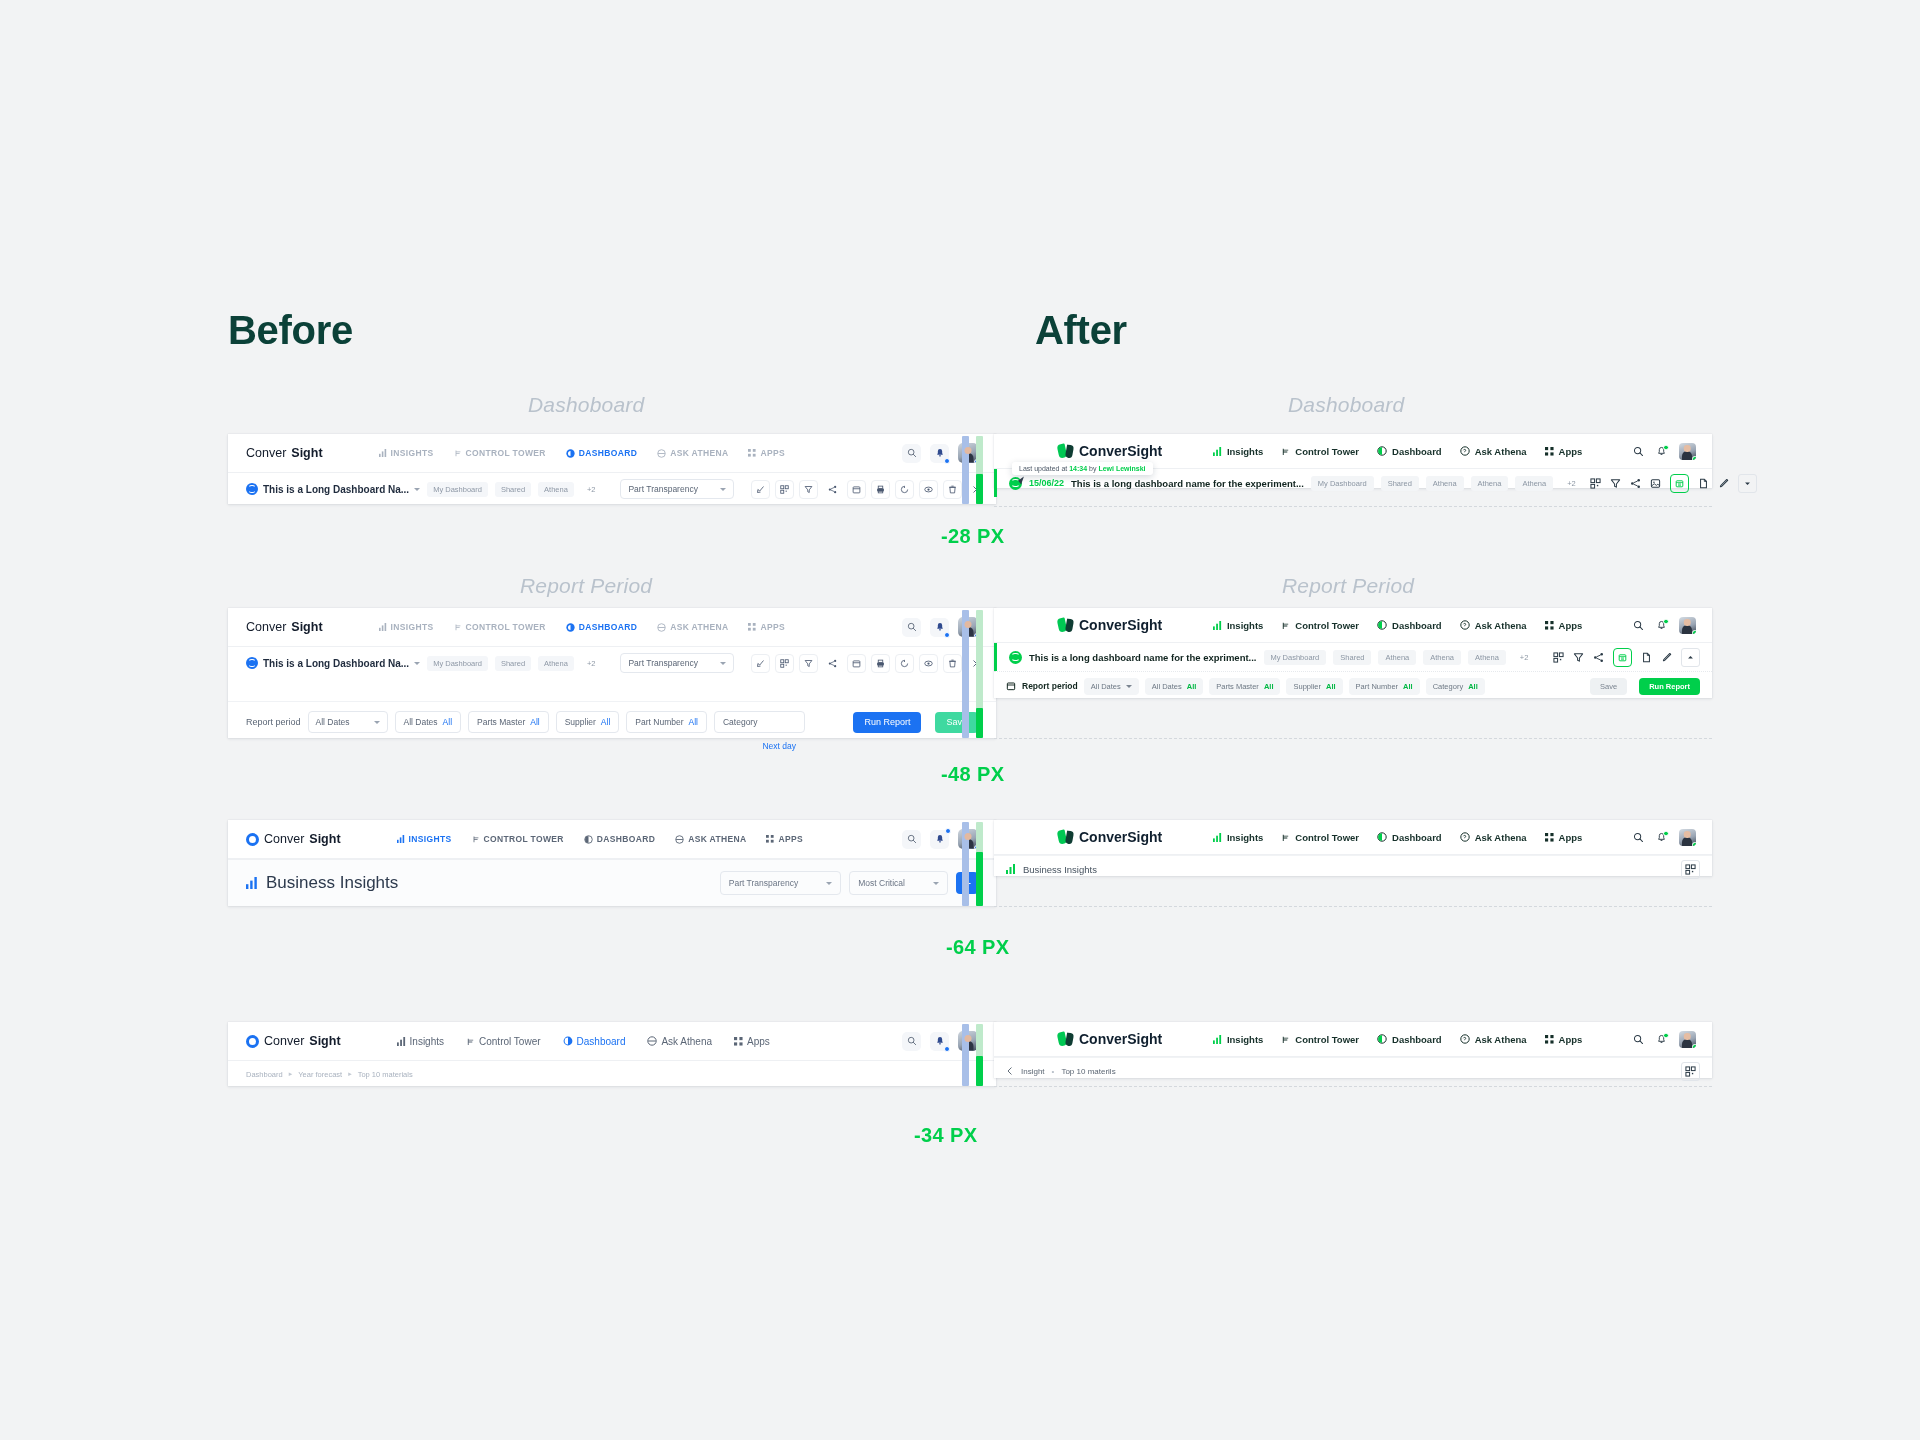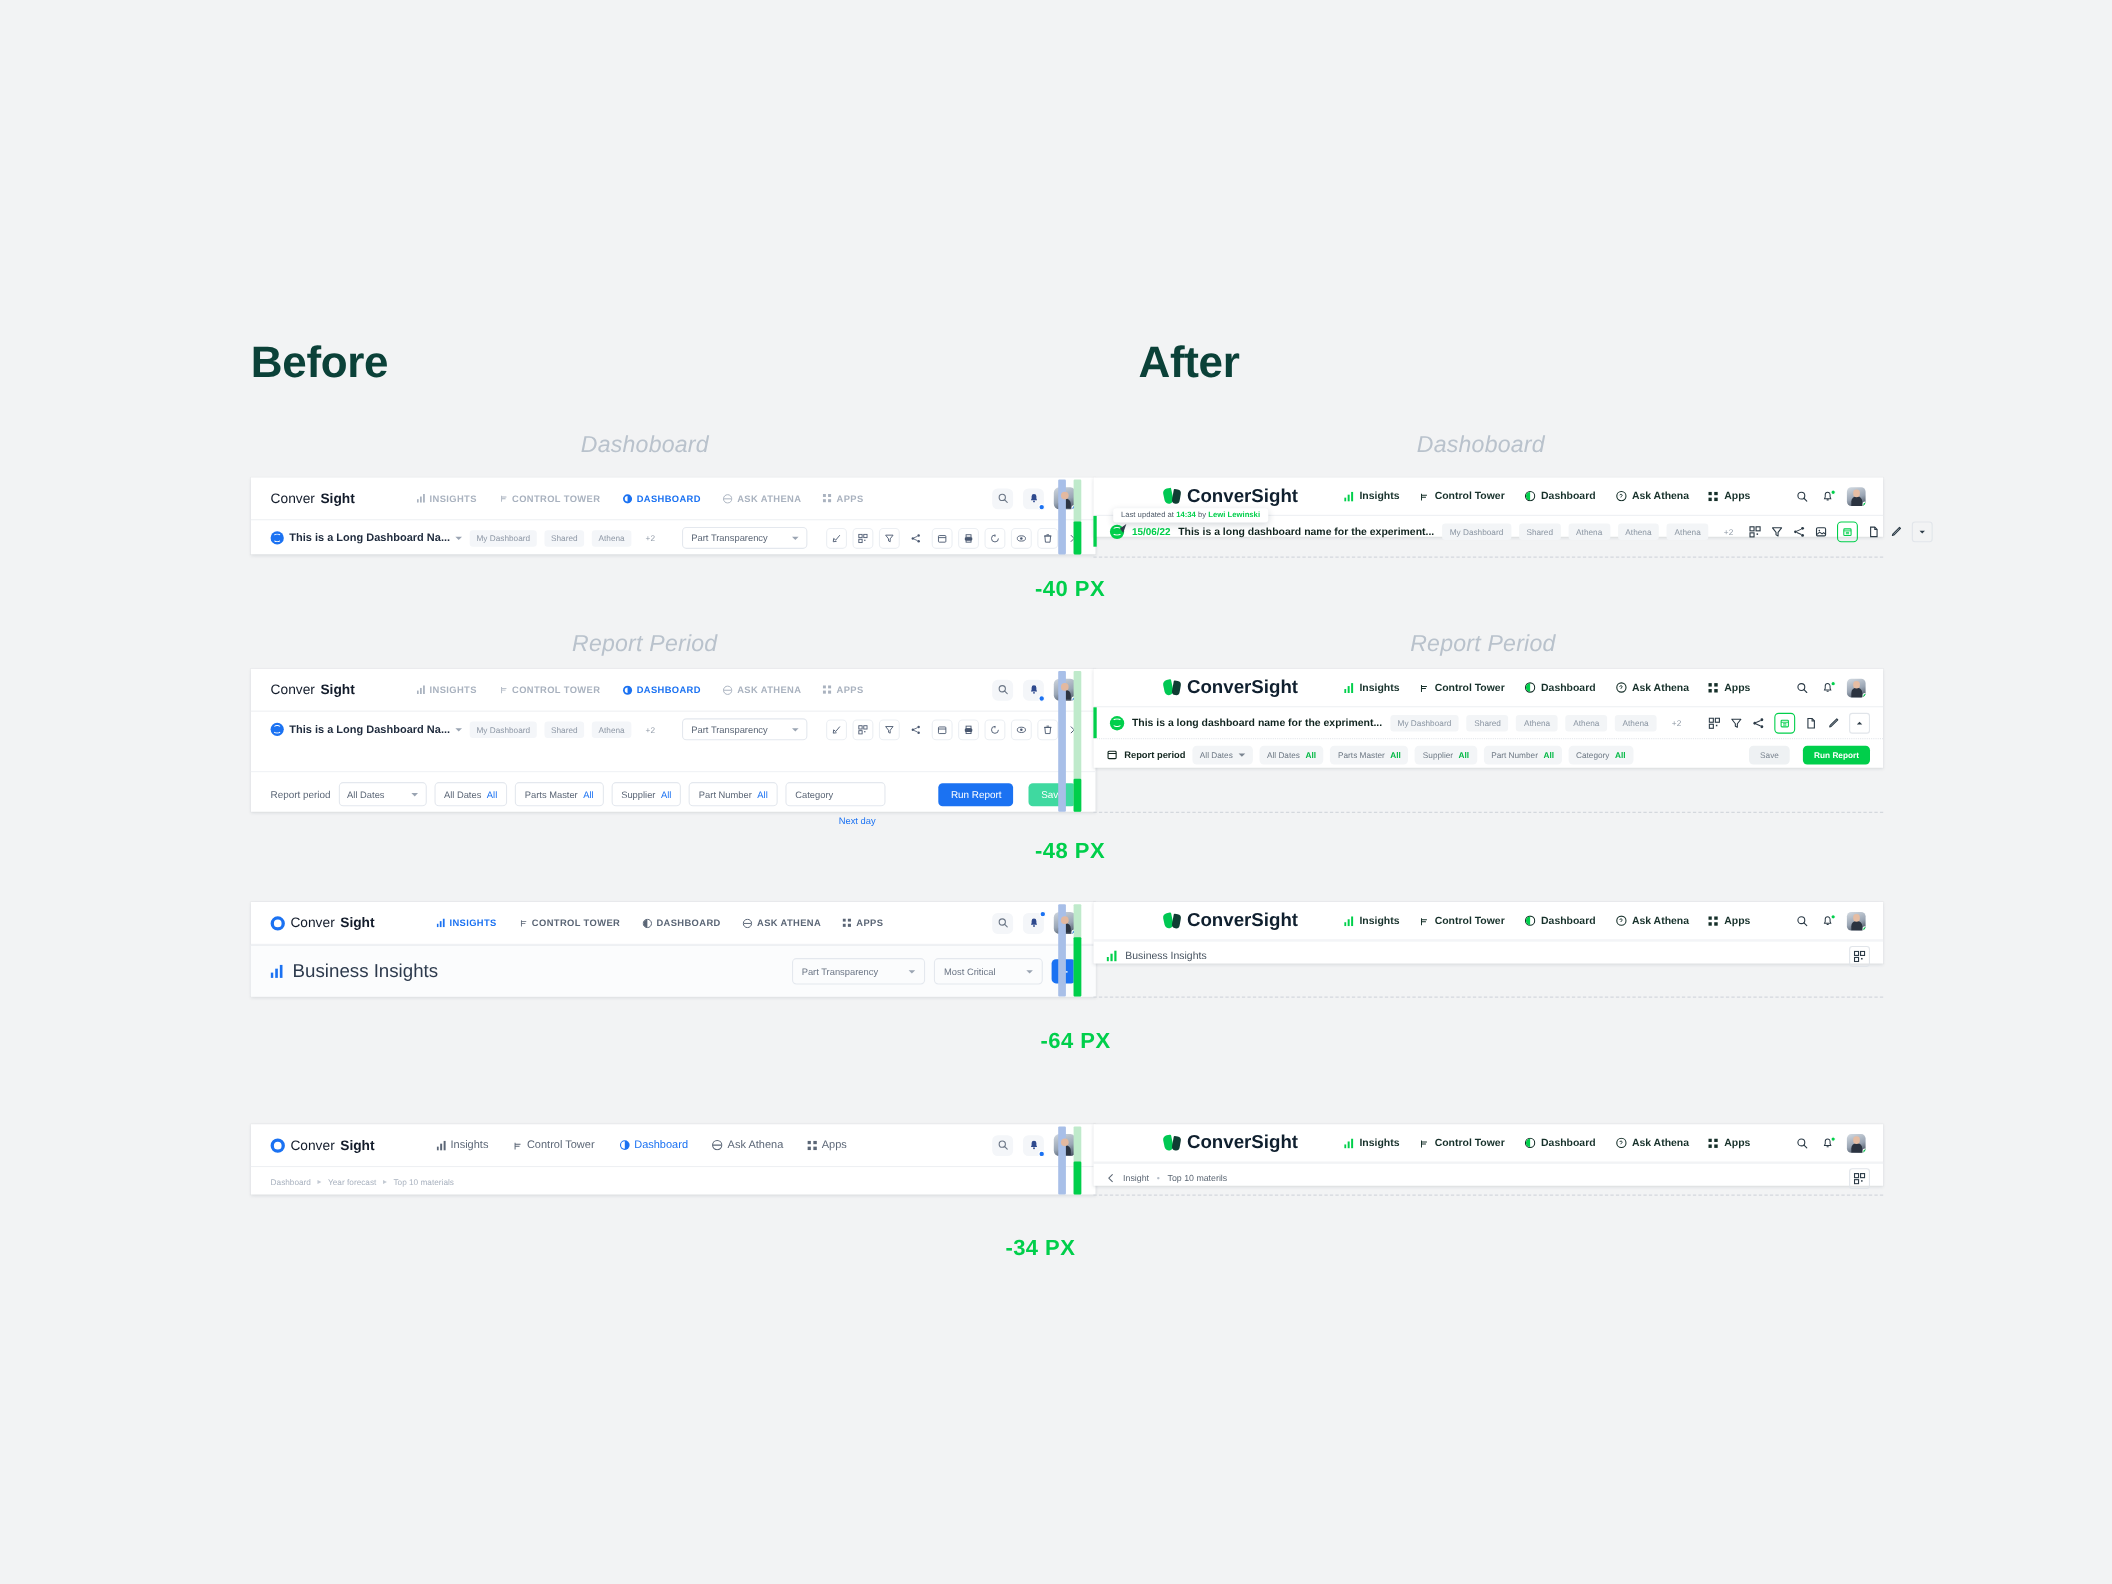--- a/index.html
+++ b/index.html
@@ -192,21 +192,21 @@
     height:26px;display:flex;align-items:center;padding:0 18px;gap:6px;
     font-size:7.5px;color:#a9b2bf;
   }
   .b-crumbrow .sep{font-size:7px;color:#c3cad3;}
 
   
   .a-head{
     height:34px;display:flex;align-items:center;padding:0 16px;
     border-bottom:1px solid #eef0f3;position:relative;
   }
-  .a-logo{display:flex;align-items:center;gap:6px;font-size:17px;color:#0f1f2e;font-weight:600;padding-left:48px;}
+  .a-logo{display:flex;align-items:center;gap:6px;font-size:14px;color:#0f1f2e;font-weight:600;padding-left:48px;}
   .leafmark{position:relative;width:15px;height:15px;flex:none;}
   .leafmark i{position:absolute;display:block;}
   .leafmark i.l1{
     left:0;top:0;width:8px;height:14px;border-radius:8px 2px 8px 8px;
     background:#00c853;transform:rotate(-12deg);
   }
   .leafmark i.l2{
     right:0;top:1px;width:7px;height:13px;border-radius:2px 8px 8px 8px;
     background:#0f3d33;transform:rotate(10deg);
   }
@@ -312,21 +312,21 @@
 <div class="canvas">
 
   <div class="big-title" id="title-before">Before</div>
   <div class="big-title" id="title-after">After</div>
 
   <div class="section-label" style="left:528px;top:393px;">Dashoboard</div>
   <div class="section-label" style="left:1288px;top:393px;">Dashoboard</div>
   <div class="section-label" style="left:520px;top:574px;">Report Period</div>
   <div class="section-label" style="left:1282px;top:574px;">Report Period</div>
 
-  <div class="delta" style="left:941px;top:525px;">-40 PX</div>
+  <div class="delta" style="left:941px;top:525px;">-28 PX</div>
   <div class="delta" style="left:941px;top:763px;">-48 PX</div>
   <div class="delta" style="left:946px;top:936px;">-64 PX</div>
   <div class="delta" style="left:914px;top:1124px;">-34 PX</div>
 
   <div class="panel before" style="top:434px;height:70px;">
     <div class="b-head">
       <div class="b-logo">
         <span class="lt">Conver</span>
           <span class="bd">Sight</span>
       </div>

